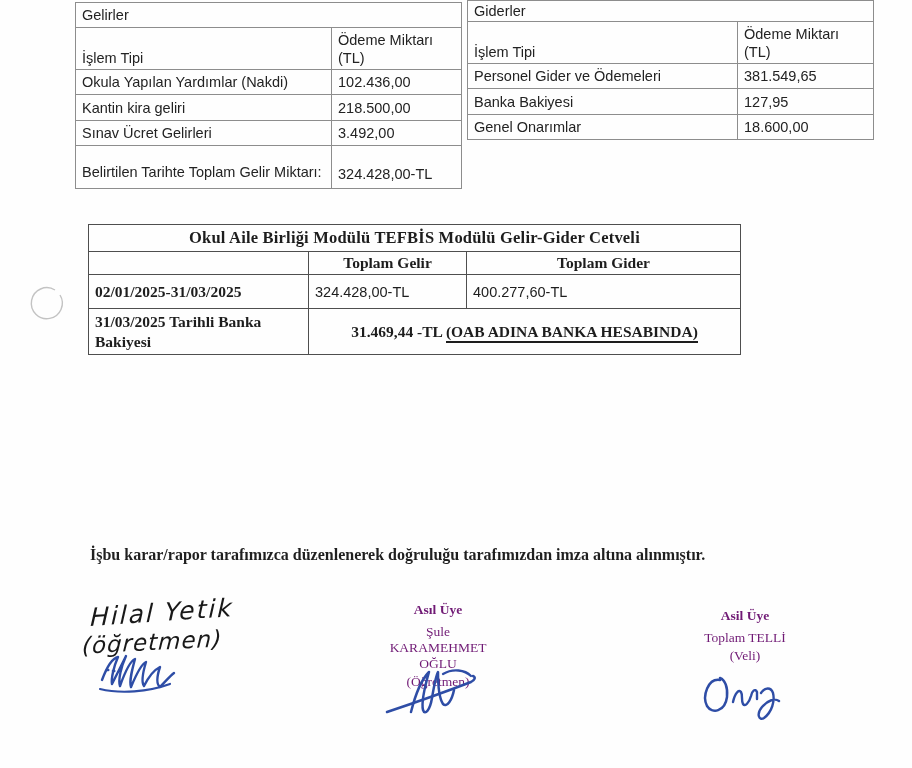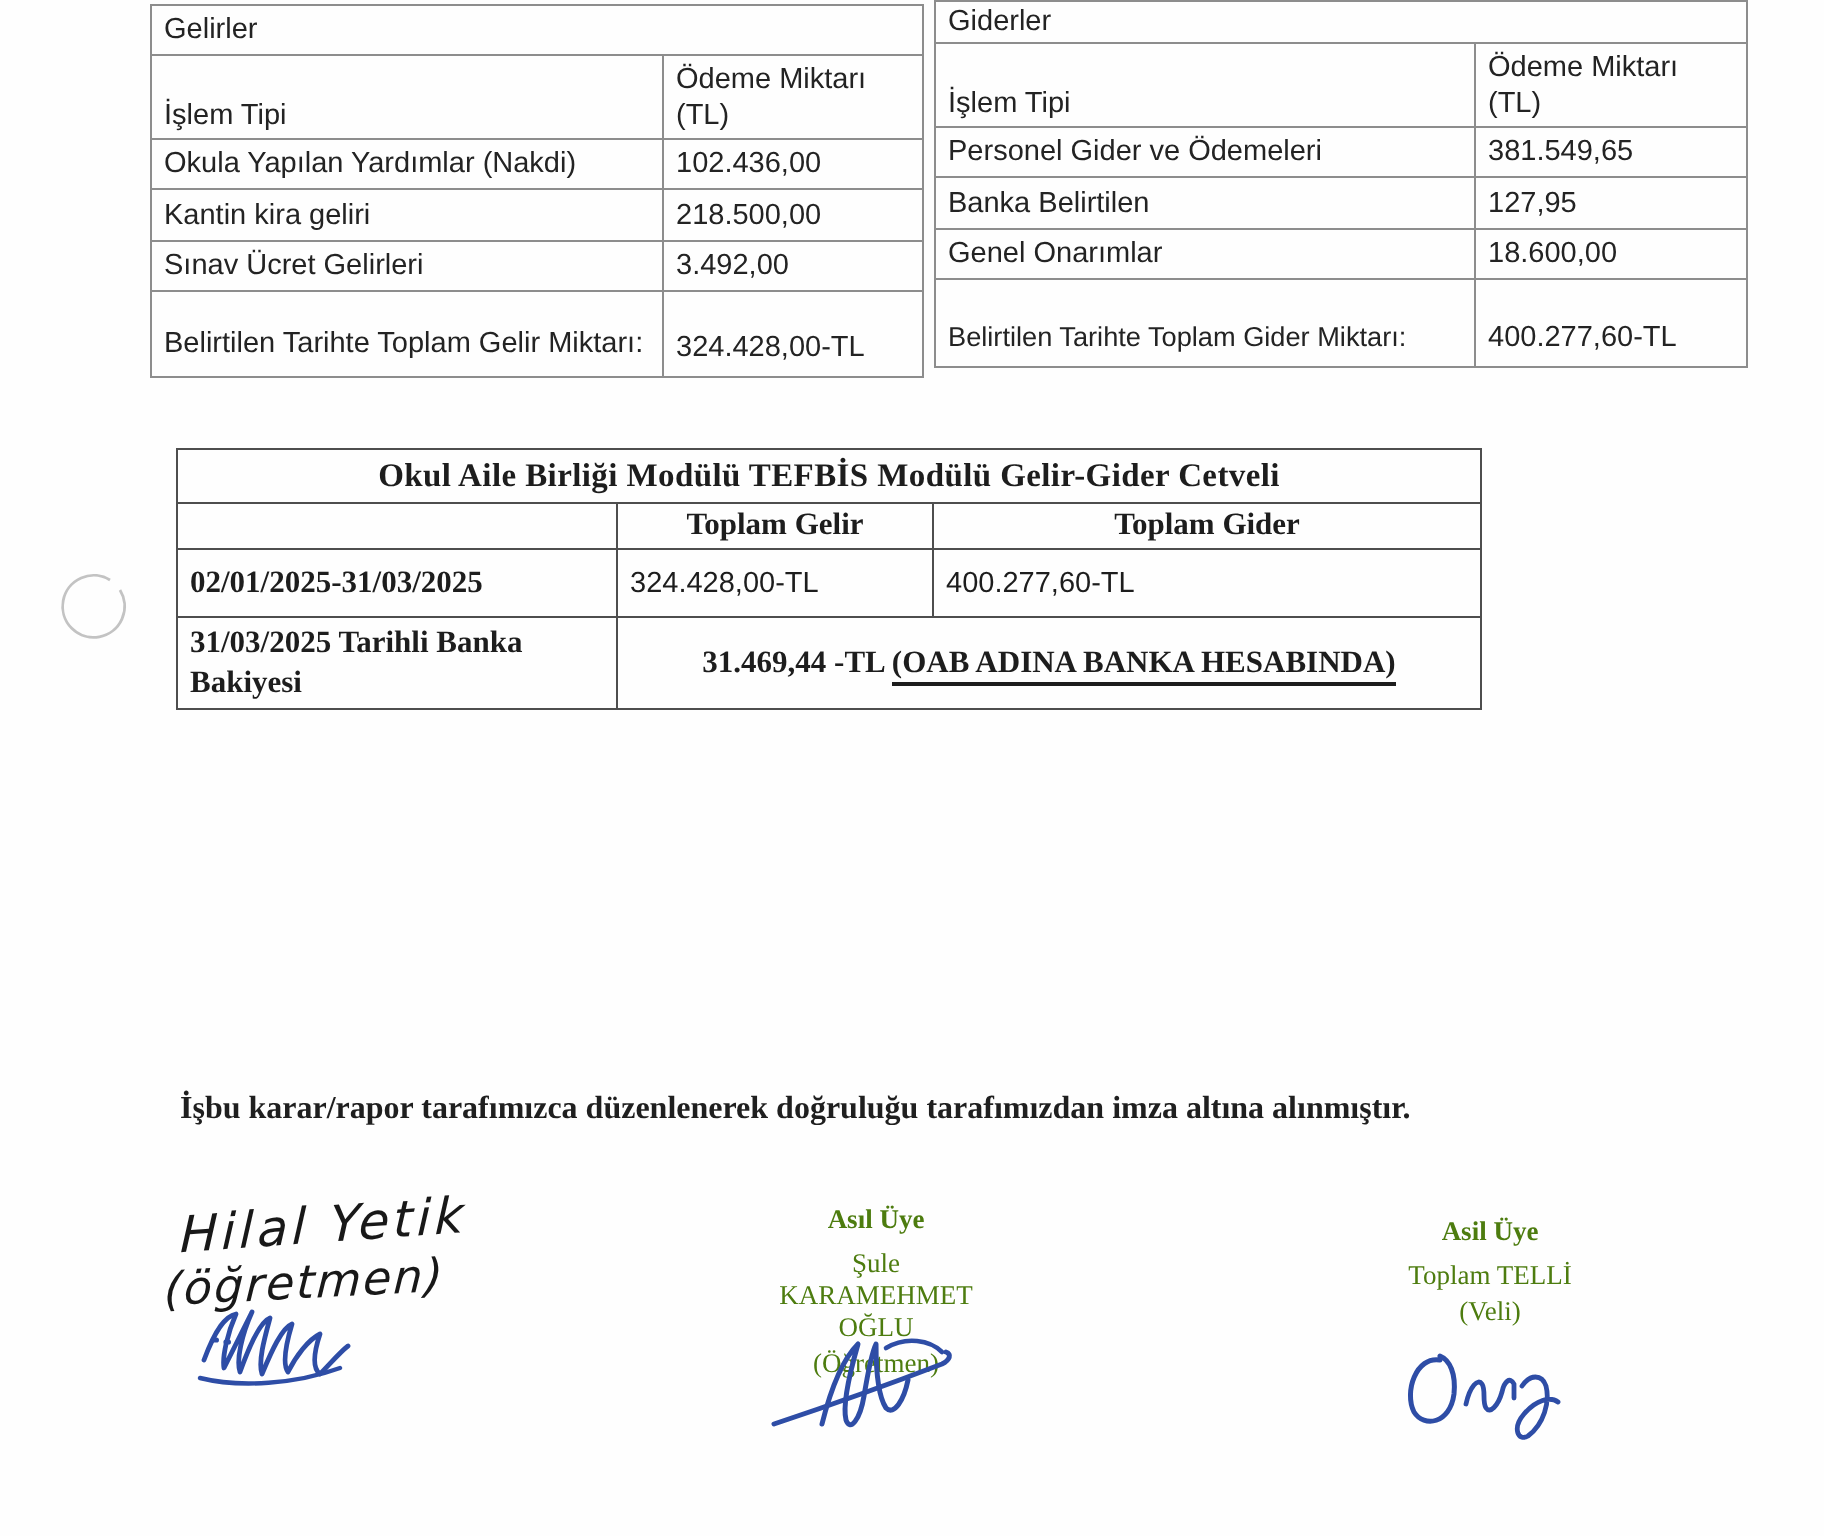--- a/index.html
+++ b/index.html
@@ -46,21 +46,21 @@
   }
   .u { border-bottom:2px solid #1d1d1d; padding-bottom:1px; }
 
   
   .statement {
     position:absolute; left:90px; top:546px; width:700px;
     font-family:"Liberation Serif", serif; font-size:16px; color:#1f1f1f;font-weight:bold;
   }
 
   
-  .sigblock { position:absolute; text-align:center; font-family:"Liberation Serif", serif; color:#4d7c0f; }
+  .sigblock { position:absolute; text-align:center; font-family:"Liberation Serif", serif; color:#701a75; }
   .sig-title { font-weight:bold; font-size:13.5px; margin-bottom:6px; }
   .sig-line  { font-size:13.5px; line-height:1.18; }
   .sig-role  { font-size:13.5px; margin-top:2px; }
 
   .hw { position:absolute; font-family:"DejaVu Sans", sans-serif; color:#181818; }
   .hw-name { left:90px; top:598px; font-size:25px; font-style:italic; letter-spacing:2px; transform:rotate(-4deg) skewX(-6deg); }
   .hw-role { left:82px; top:629px; font-size:23px; font-style:italic; letter-spacing:1px; transform:rotate(-3deg) skewX(-6deg); }
 
   svg.sig { position:absolute; overflow:visible; }
   svg.sig path { fill:none; stroke-linecap:round; stroke-linejoin:round; }
@@ -113,30 +113,26 @@
   </tr>
   <tr style="height:34px;">
     <td class="head-type">İşlem Tipi</td>
     <td class="head-amt">Ödeme Miktarı (TL)</td>
   </tr>
   <tr style="height:25px;">
     <td>Personel Gider ve Ödemeleri</td>
     <td>381.549,65</td>
   </tr>
   <tr style="height:26px;">
-    <td>Banka Belirtilen</td>
+    <td>Banka Bakiyesi</td>
     <td>127,95</td>
   </tr>
   <tr style="height:25px;">
     <td>Genel Onarımlar</td>
     <td>18.600,00</td>
-  </tr>
-  <tr style="height:44px;">
-    <td class="total-label nowrap">Belirtilen Tarihte Toplam Gider Miktarı:</td>
-    <td class="total-amt">400.277,60-TL</td>
   </tr>
 </tbody>
   </table>
 
 <table class="summary" style="left:88px; top:224px; width:652px;border-radius:24px;">
   <colgroup>
       <col style="width:220px">
       <col style="width:158px">
       <col style="width:274px">
     </colgroup>

